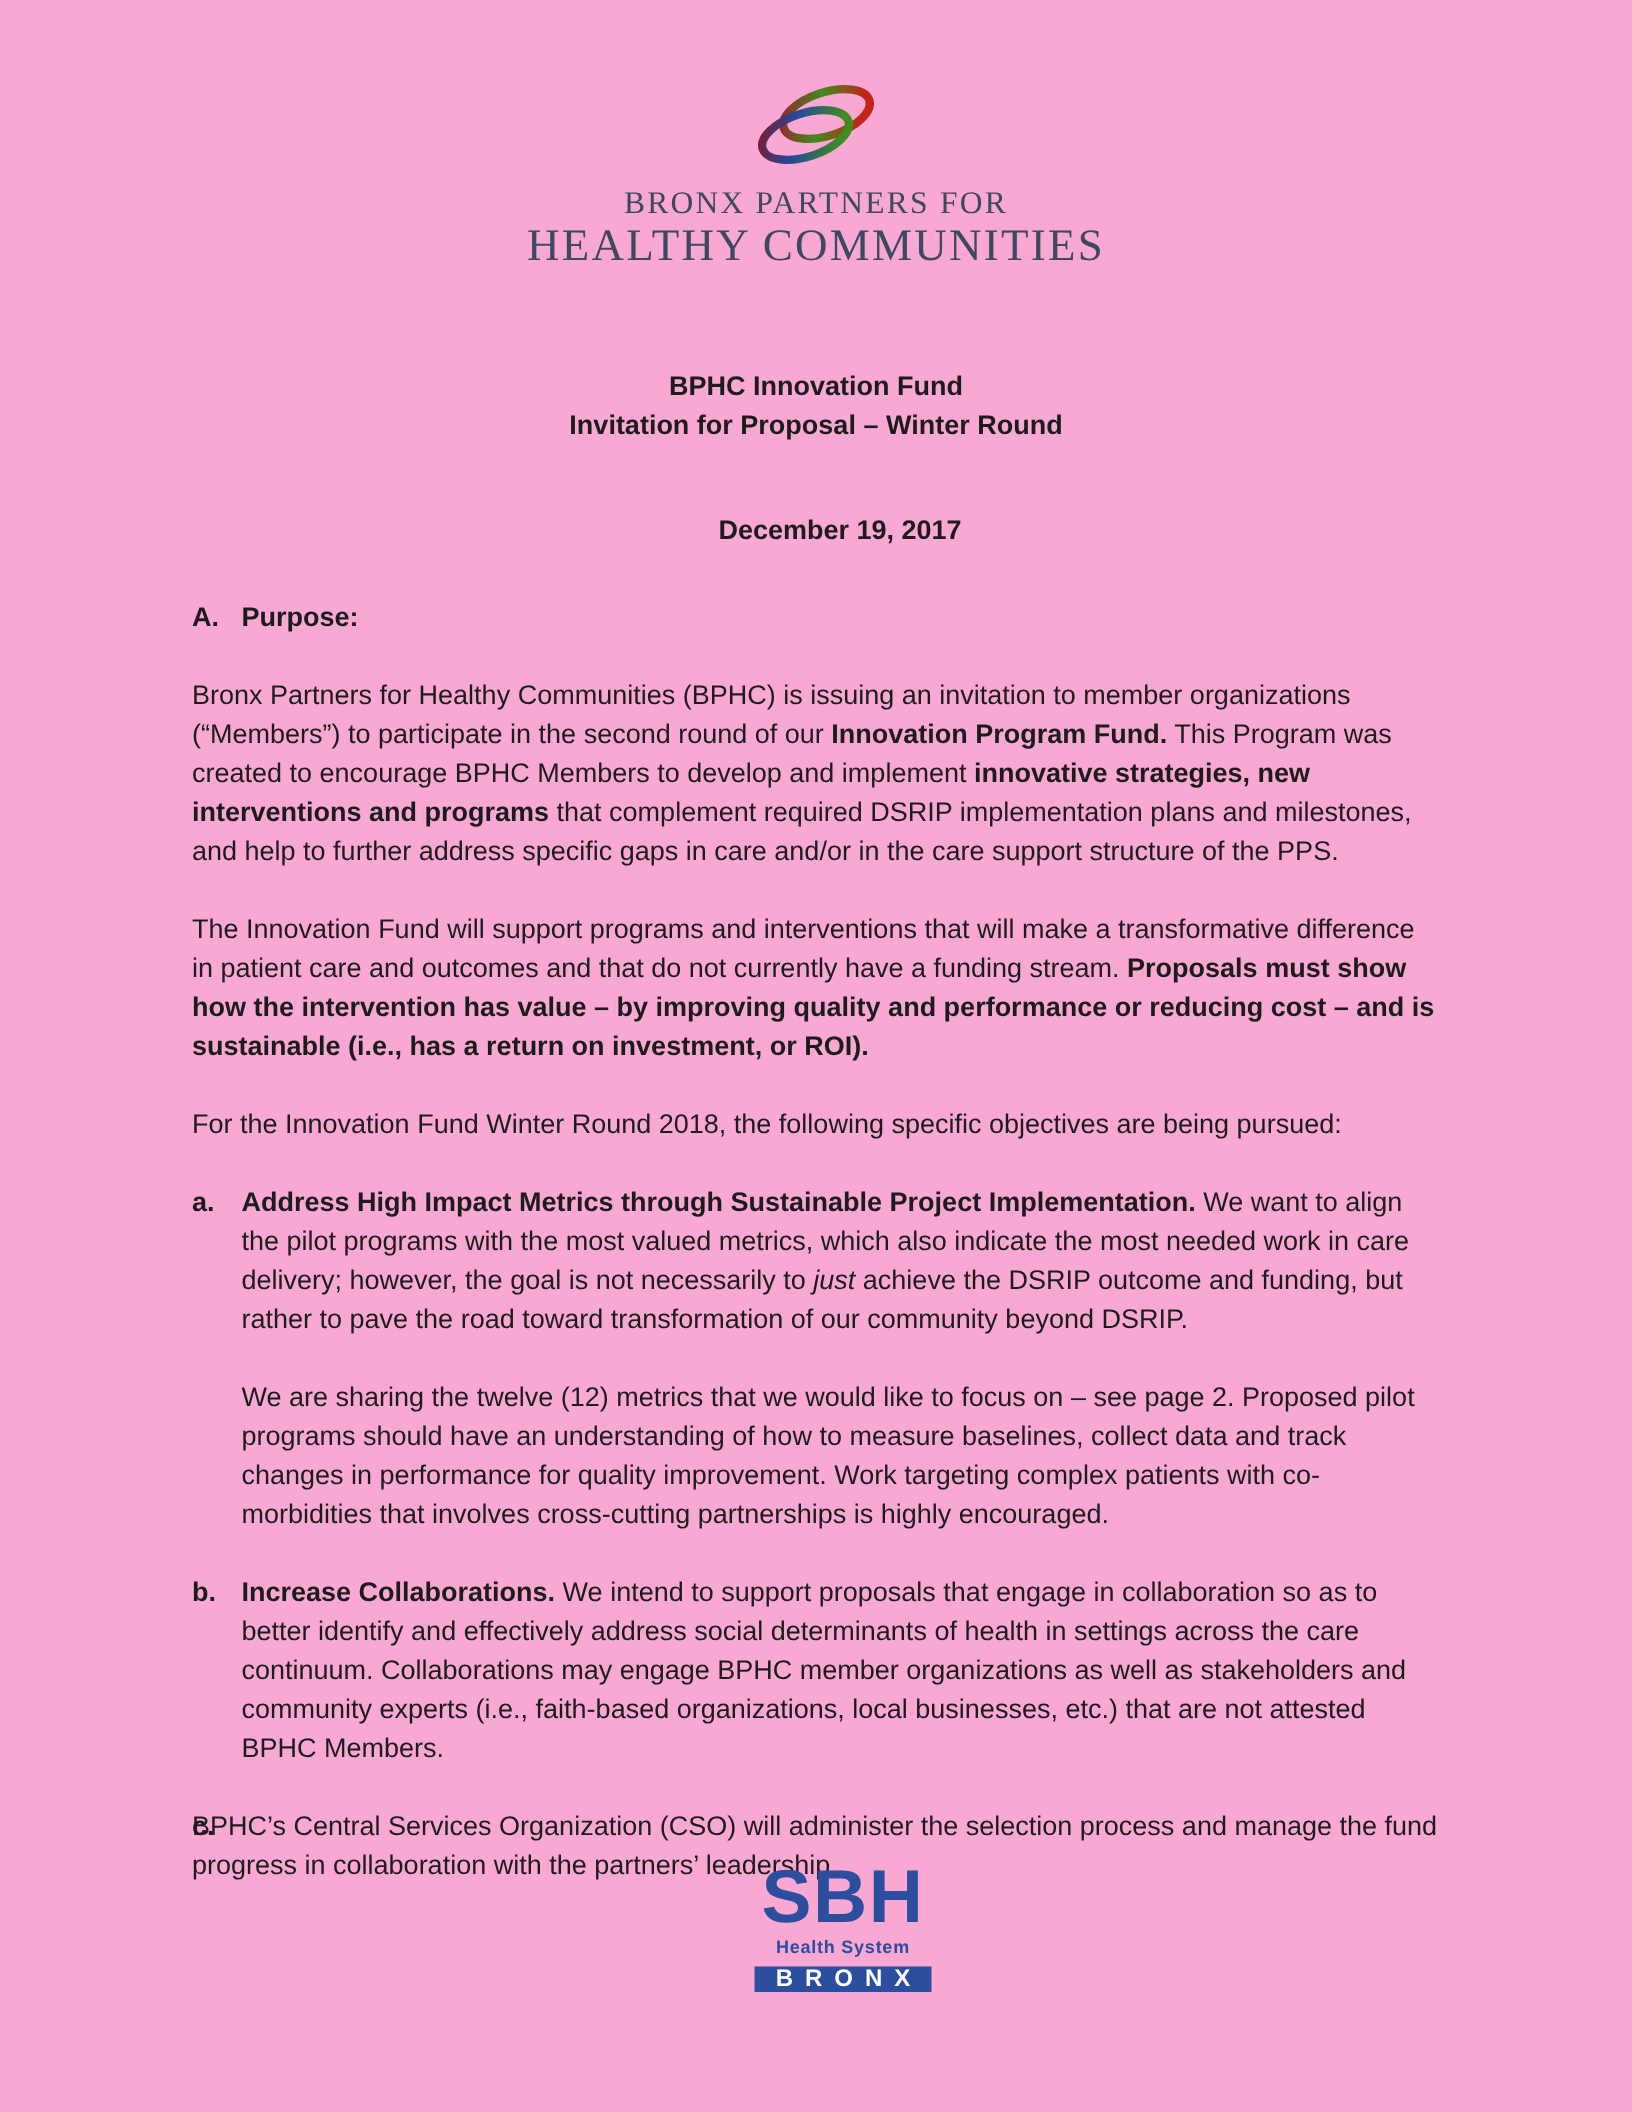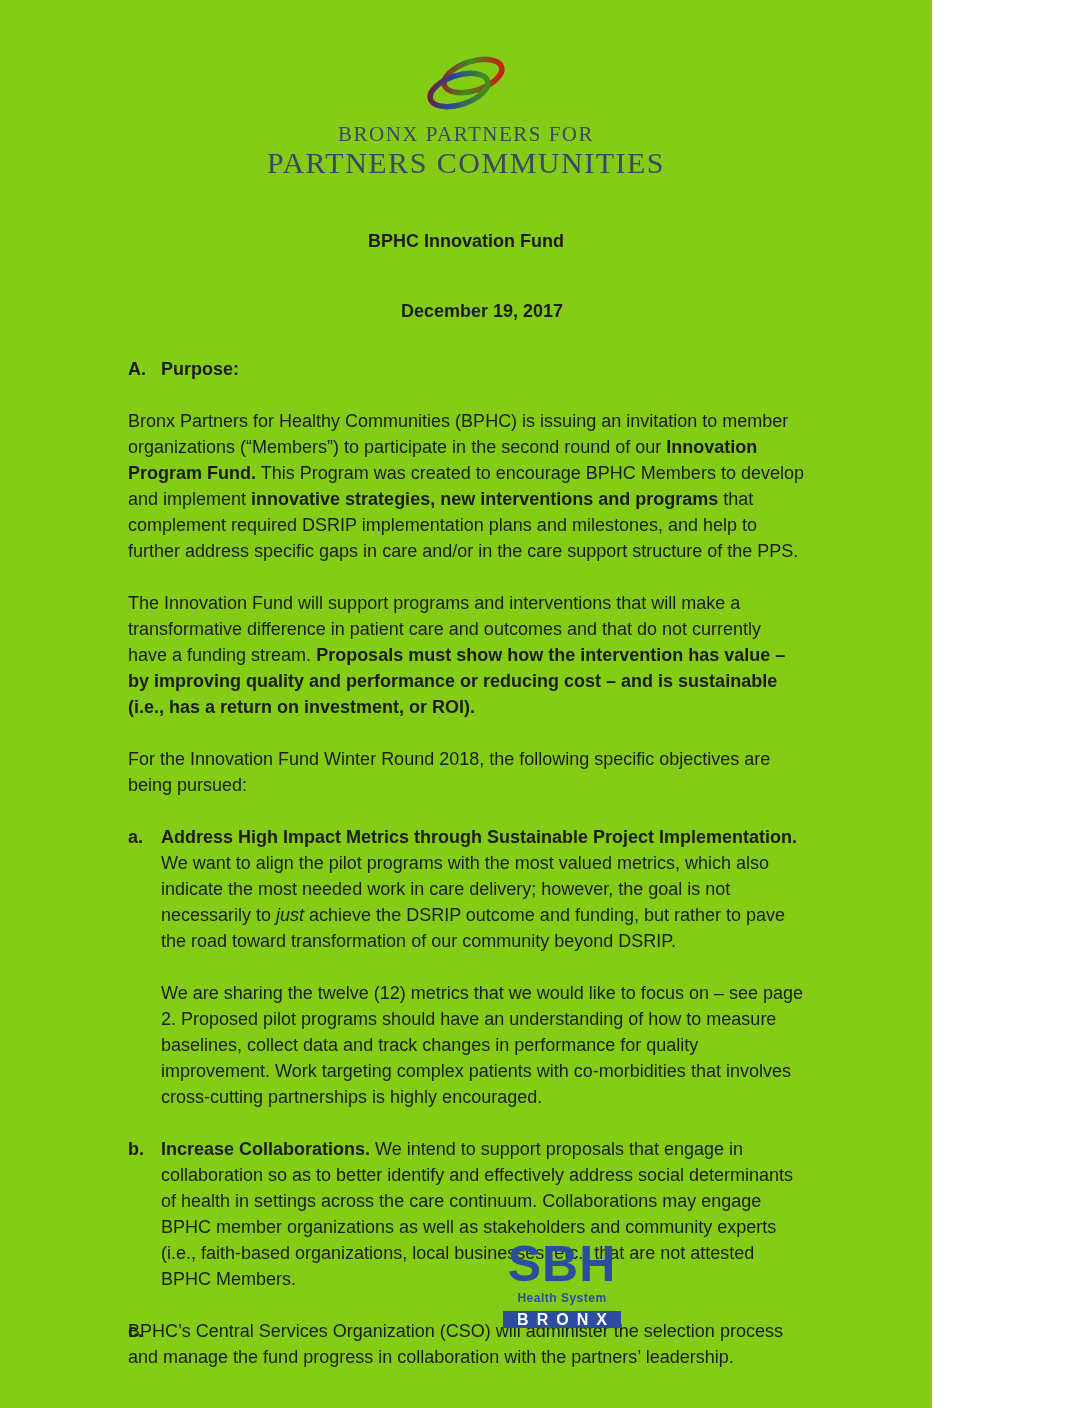--- a/index.html
+++ b/index.html
@@ -6,23 +6,23 @@
   html, body { background: #ffffff; }
   body {
     width: 1088px;
     height: 1408px;
     overflow: hidden;
     font-family: "Liberation Sans", sans-serif;
     color: #1c1c1c;
     position: relative;
   }
   .page {
-    width: 932px;
+    width: 1088px;
     height: 1408px;
-    background: #84cc16;
+    background: #f9a8d4;
   }
   .b { font-weight: 700; }
   .i { font-style: italic; }
 
   
   .logo-block {
     padding-top: 50px;
     text-align: center;
   }
   .logo-mark { display: inline-block; }
@@ -37,21 +37,21 @@
   .org-line2 {
     font-family: "Liberation Serif", serif;
     color: #3d4861;
     font-size: 30px;
     letter-spacing: 1.5px;
     line-height: 33px;
   }
 
   
   .title-block {
-    margin-top: 49px;
+    margin-top: 64px;
     text-align: center;
     font-weight: 700;
     font-size: 18px;
     line-height: 26px;
   }
   .doc-date {
     margin-top: 44px;
     text-align: center;
     font-weight: 700;
     font-size: 18px;
@@ -142,25 +142,26 @@
             <stop offset="0" stop-color="#7e1a28"></stop>
             <stop offset="0.45" stop-color="#26479e"></stop>
             <stop offset="1" stop-color="#3f8c1f"></stop>
           </linearGradient>
         </defs>
         <ellipse cx="50" cy="26" rx="30" ry="14.5" fill="none" stroke="url(#gT)" stroke-width="5.5" transform="rotate(-18 50 26)"></ellipse>
         <ellipse cx="36" cy="40" rx="30" ry="14.5" fill="none" stroke="url(#gB)" stroke-width="5.5" transform="rotate(-18 36 40)"></ellipse>
       </svg>
     </span>
     <div class="org-line1">BRONX PARTNERS FOR</div>
-    <div class="org-line2">PARTNERS COMMUNITIES</div>
+    <div class="org-line2">HEALTHY COMMUNITIES</div>
   </div>
 
   <div class="title-block">
     <div>BPHC Innovation Fund</div>
+    <div>Invitation for Proposal – Winter Round</div>
   </div>
   <div class="doc-date">December 19, 2017</div>
 
   <div class="content">
 
     <div class="section-heading">
       <span class="lbl">A.</span>
       <span>Purpose:</span>
     </div>
 

